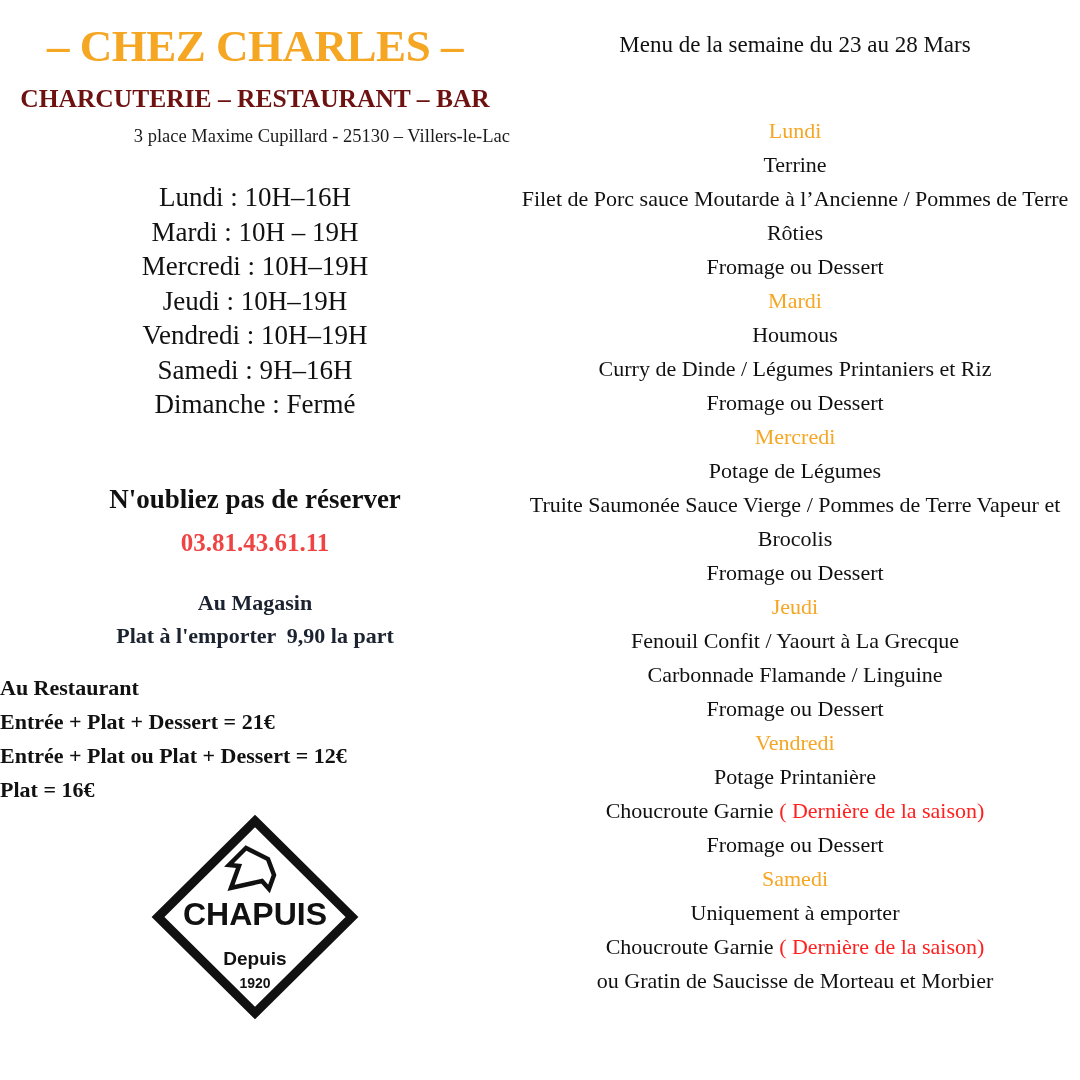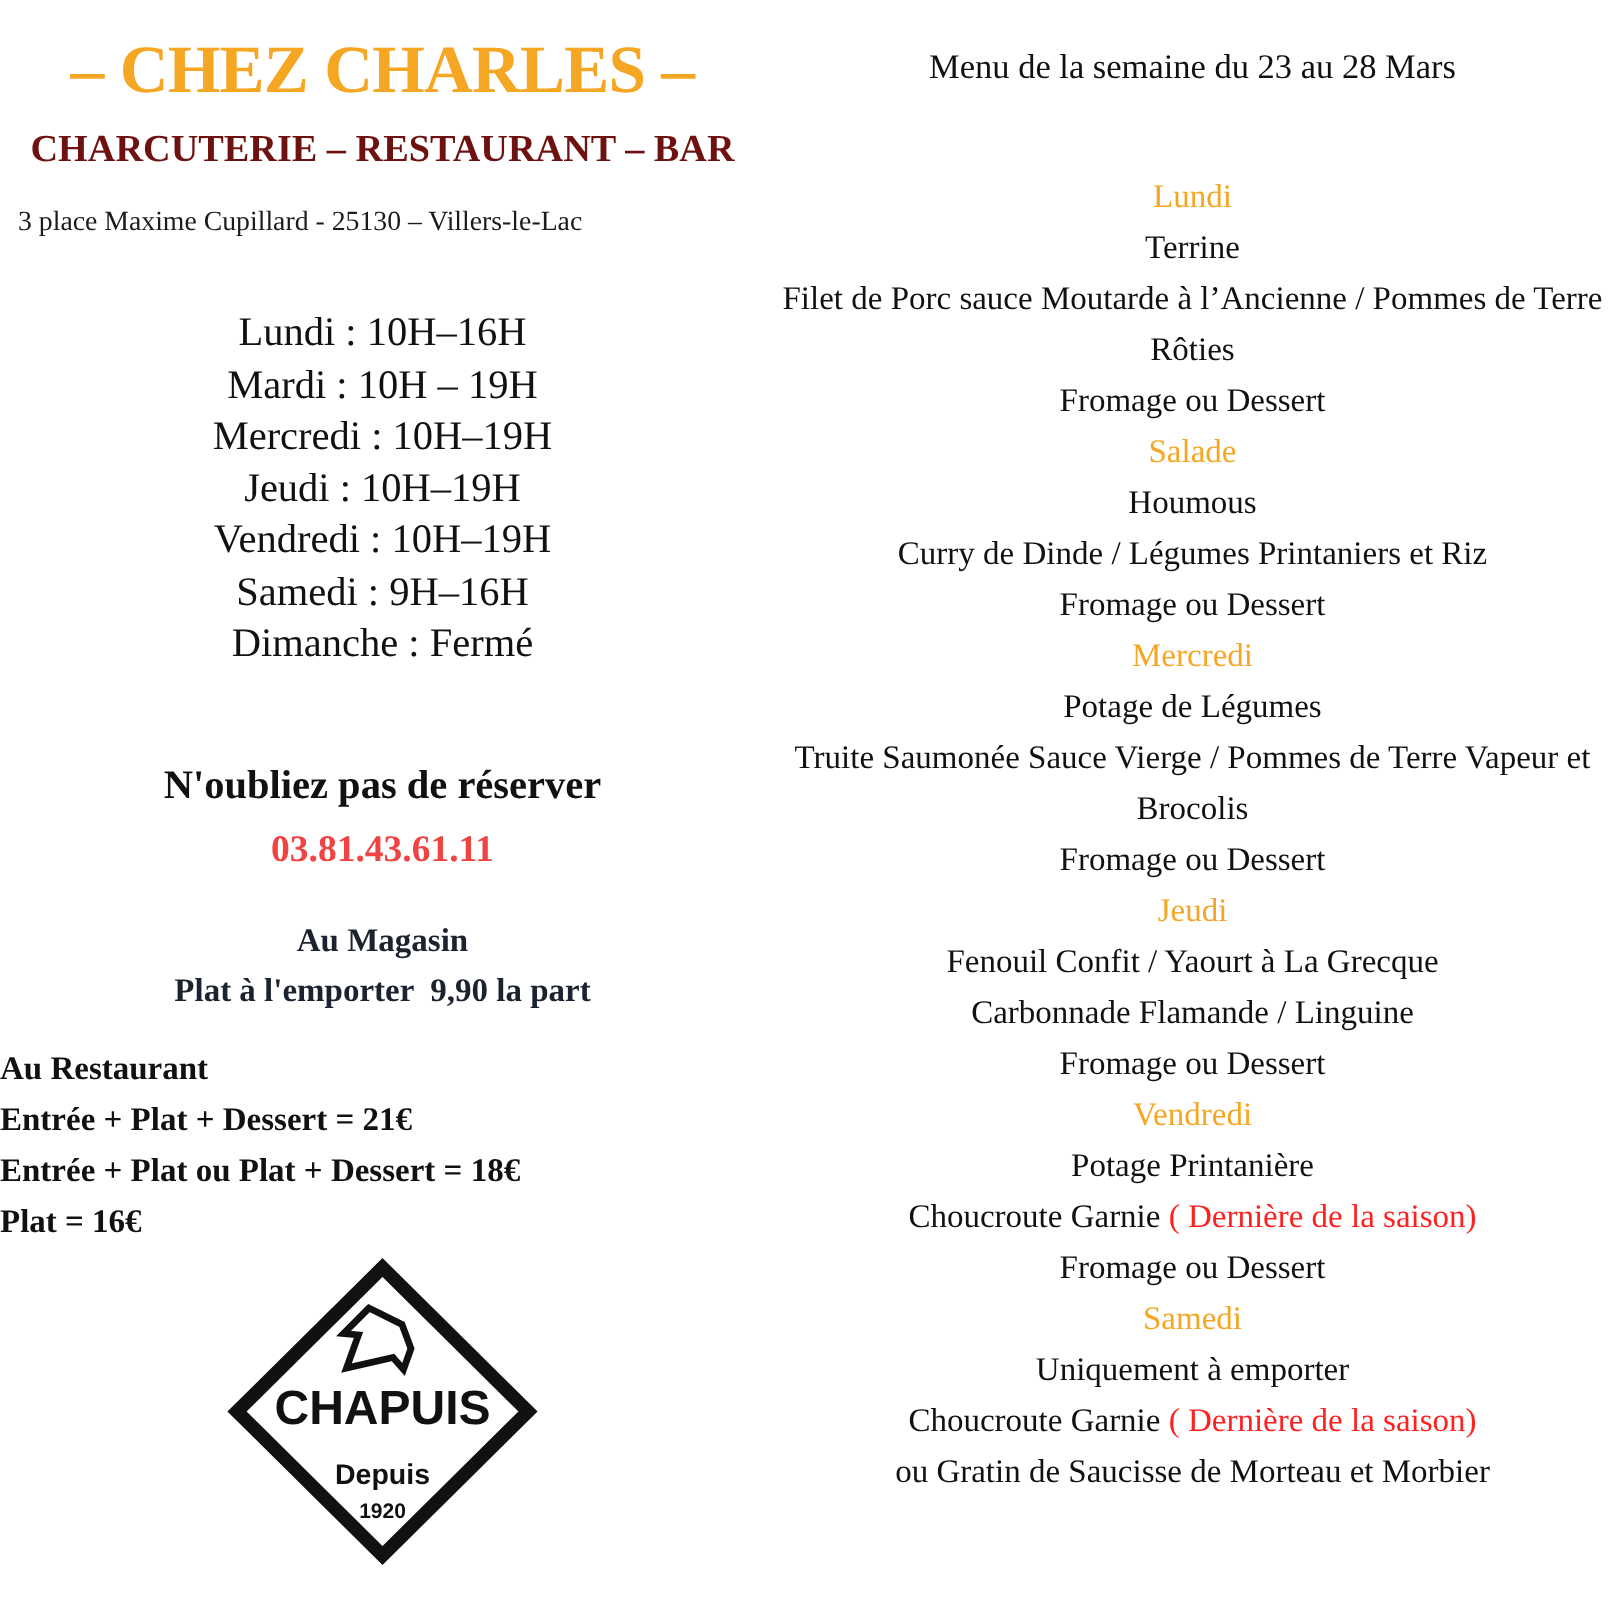--- a/index.html
+++ b/index.html
@@ -51,26 +51,26 @@
     color: #6E1111;
     font-size: 25.5px;
     font-weight: 700;
     line-height: 1;
     margin: 0;
     padding-top: 17px;
     white-space: nowrap;
   }
 
   .brand-address {
-    text-align: left;
+    text-align: right;
     color: #1b1b1b;
     font-size: 18.5px;
     font-weight: 400;
     line-height: 1;
-    margin: 12px;
+    margin: 0;
     padding-top: 15px;
     white-space: nowrap;
   }
 
   .hours {
     margin: 0;
     padding: 0;
     list-style: none;
     text-align: center;
     padding-top: 35px;
@@ -216,21 +216,21 @@
     </div>
 
     <div class="shop-block">
       <div class="shop-heading">Au Magasin</div>
       <div class="shop-line">Plat à l'emporter  9,90 la part</div>
     </div>
 
     <div class="resto-block">
       <div class="resto-heading">Au Restaurant</div>
       <div class="resto-line">Entrée + Plat + Dessert = 21€</div>
-      <div class="resto-line">Entrée + Plat ou Plat + Dessert = 18€</div>
+      <div class="resto-line">Entrée + Plat ou Plat + Dessert = 12€</div>
       <div class="resto-line">Plat = 16€</div>
     </div>
 
     <div class="logo-wrap">
       <svg class="logo-svg" width="210" height="208" viewBox="0 0 210 208">
 
         <polygon points="105,8 202,104 105,200 8,104" fill="#ffffff" stroke="#111111" stroke-width="9"></polygon>
 
         <path d="M96,35 L79,52 L89,53 L81,75 L112,68 L119,76 L124,62 L118,46 Z" fill="none" stroke="#111111" stroke-width="4.5" stroke-linejoin="miter"></path>
         <text x="105" y="112" text-anchor="middle" font-family="&quot;Liberation Sans&quot;, sans-serif" font-size="32" font-weight="700" fill="#111111">CHAPUIS</text>
@@ -243,21 +243,21 @@
 
   <div class="right-col">
 
     <div class="menu-header">Menu de la semaine du 23 au 28 Mars</div>
 
     <div class="menu-list" id="menu-list">
         <div class="day-heading">Lundi</div>
         <div class="dish"><span>Terrine</span></div>
         <div class="dish"><span>Filet de Porc sauce Moutarde à l’Ancienne / Pommes de Terre Rôties</span></div>
         <div class="dish"><span>Fromage ou Dessert</span></div>
-        <div class="day-heading">Salade</div>
+        <div class="day-heading">Mardi</div>
         <div class="dish"><span>Houmous</span></div>
         <div class="dish"><span>Curry de Dinde / Légumes Printaniers et Riz</span></div>
         <div class="dish"><span>Fromage ou Dessert</span></div>
         <div class="day-heading">Mercredi</div>
         <div class="dish"><span>Potage de Légumes</span></div>
         <div class="dish"><span>Truite Saumonée Sauce Vierge / Pommes de Terre Vapeur et Brocolis</span></div>
         <div class="dish"><span>Fromage ou Dessert</span></div>
         <div class="day-heading">Jeudi</div>
         <div class="dish"><span>Fenouil Confit / Yaourt à La Grecque</span></div>
         <div class="dish"><span>Carbonnade Flamande / Linguine</span></div>

